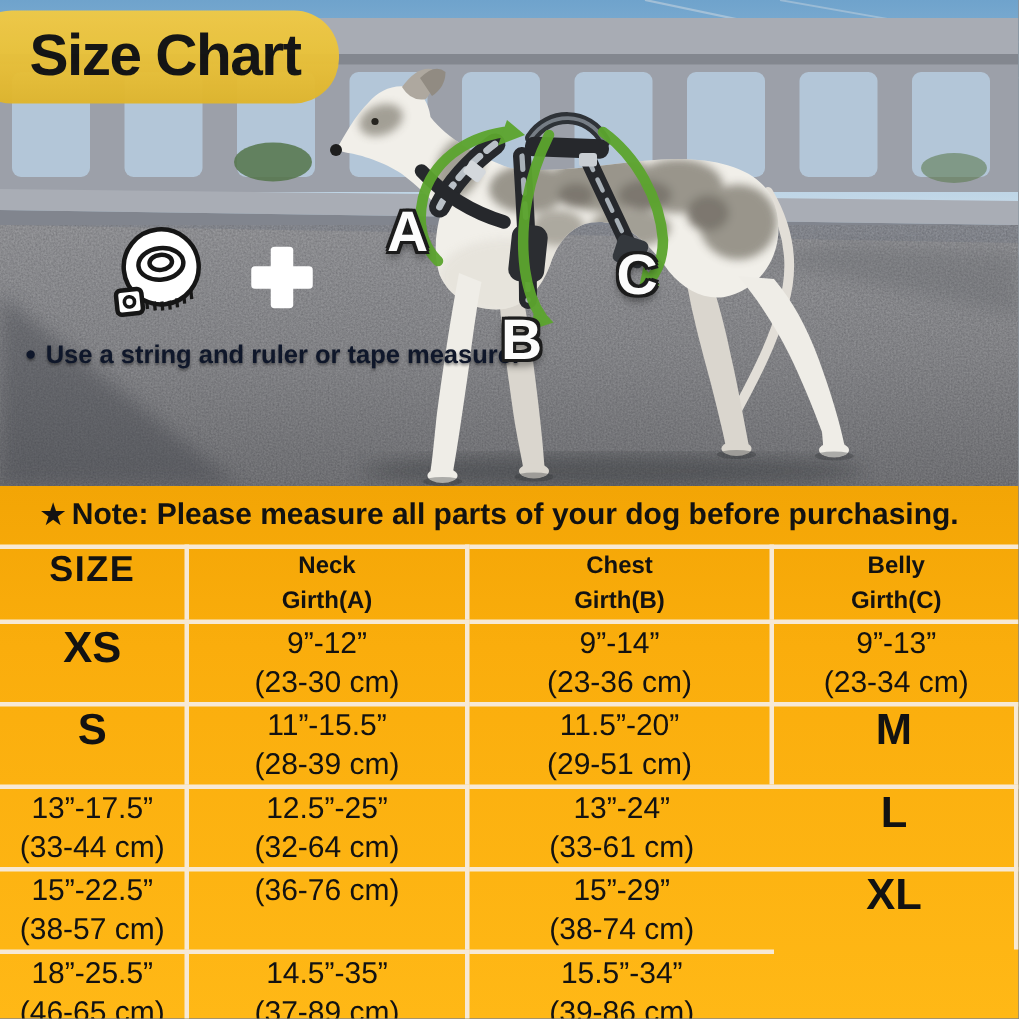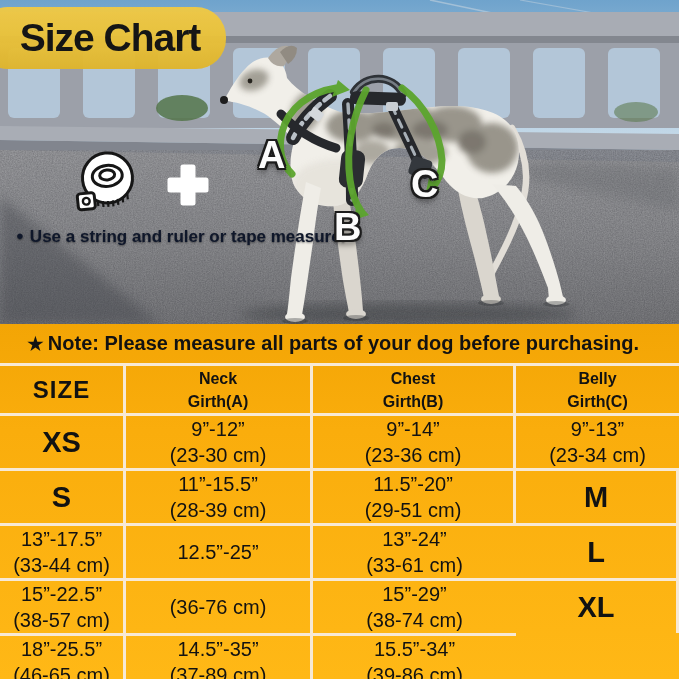--- a/index.html
+++ b/index.html
@@ -3,21 +3,21 @@
 <meta charset="utf-8">
 <style>
   html,body { margin:0; padding:0; }
   body {
     width:679px; height:679px; overflow:hidden; position:relative;
     font-family:"Liberation Sans", sans-serif; background:#888;
   }
   .stage { position:absolute; inset:0; width:679px; height:679px; }
 
   
-  .photo { position:absolute; top:0; left:0; width:679px; height:324px; overflow:hidden; background:#8FB3D2; }
+  .photo { position:absolute; top:0; left:0; width:679px; height:324px; overflow:hidden; background:#8FB3D2;text-align:right; }
   .photo svg.scene { position:absolute; top:0; left:0; }
 
   .title-banner {
     position:absolute; left:-22px; top:7px; width:248px; height:62px;
     background:linear-gradient(180deg,#F0CA45 0%, #E9C138 55%, #DFB52C 100%);
     border-radius:30px; opacity:.96;
     display:flex; align-items:center; justify-content:center;
   }
   .page-title {
     font-size:39px; font-weight:900; color:#101010; letter-spacing:-1px;
@@ -58,21 +58,21 @@
   .note-bar .star { font-size:21px; margin-right:3px; }
   .note-bar .note-text { font-size:20px; font-weight:600; }
 
   .size-table {
     position:absolute; left:0; top:39px; width:679px; height:316px;
     display:grid;
     grid-template-columns:126px 187px 203px 163px;
     grid-template-rows:50px repeat(5, 1fr);
   }
   .cell {
-    display:flex; flex-direction:column; align-items:center; justify-content:center;
+    display:flex; flex-direction:column; align-items:center; justify-content:flex-start;
     border-top:3px solid #F7E9D5; box-sizing:border-box; text-align:center;
   }
   .cell.vline { border-right:3px solid #F7E9D5; }
   .th .l1, .th .l2 { font-size:16px; font-weight:700; line-height:23px; }
   .th-size { font-size:24px; font-weight:800; letter-spacing:1px; }
   .size-label { font-size:29px; font-weight:800; }
   .measure-in, .measure-cm { font-size:20px; font-weight:400; line-height:26px; }
 </style>
 </head>
 <body>
@@ -310,20 +310,21 @@
 
       <div class="cell vline">
           <span class="size-label">M</span>
         </div>
       <div class="cell vline">
           <span class="measure-in">13”-17.5”</span>
           <span class="measure-cm">(33-44 cm)</span>
         </div>
       <div class="cell vline">
           <span class="measure-in">12.5”-25”</span>
+          <span class="measure-cm">(32-64 cm)</span>
         </div>
       <div class="cell">
           <span class="measure-in">13”-24”</span>
           <span class="measure-cm">(33-61 cm)</span>
         </div>
 
       <div class="cell vline">
           <span class="size-label">L</span>
         </div>
       <div class="cell vline">

